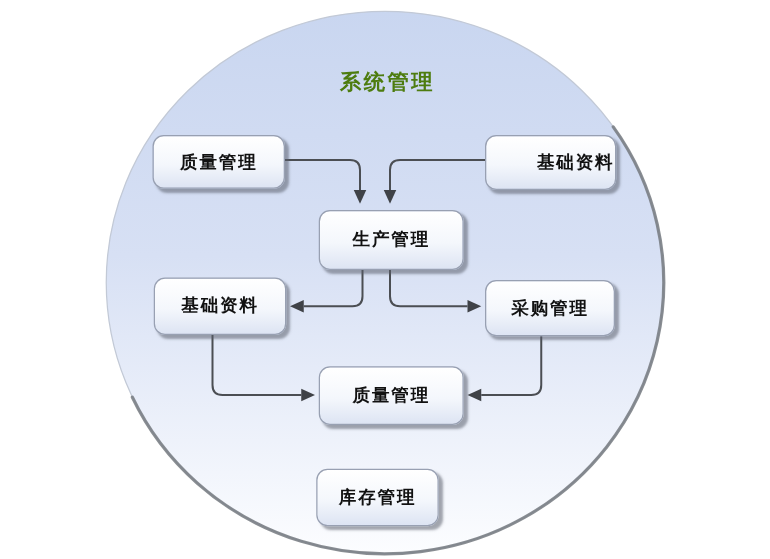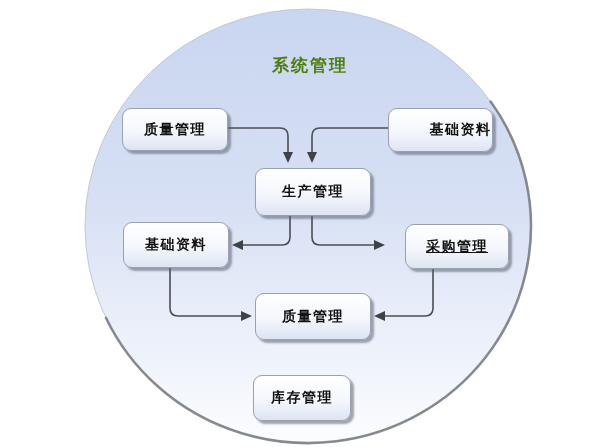--- a/index.html
+++ b/index.html
@@ -43,21 +43,21 @@
     box-shadow: 3px 3px 2px rgba(90, 95, 108, 0.55);
     font-size: 14px;
     font-weight: 600;
     letter-spacing: 1.5px;
     color: #111111;
   }
   .n-sales        { left: 122px; top: 108px; width: 106px; height: 43px; }
   .n-basic        { left: 388px; top: 108px; width: 105px; height: 44px; padding-left: 40px; }
   .n-production   { left: 255px; top: 168px; width: 116px; height: 48px; }
   .n-manufacture  { left: 123px; top: 222px; width: 106px; height: 46px; }
-  .n-purchase     { left: 405px; top: 224px; width: 104px; height: 45px; text-decoration: underline; }
+  .n-purchase     { left: 388px; top: 224px; width: 104px; height: 45px; }
   .n-quality      { left: 255px; top: 293px; width: 116px; height: 47px; font-family: Liberation Serif, serif; }
   .n-inventory    { left: 253px; top: 375px; width:  98px; height: 46px; }
 </style>
 </head>
 <body>
 
 <div class="stage">
 
   <svg width="616" height="447" viewBox="0 0 616 447">
     <defs>

